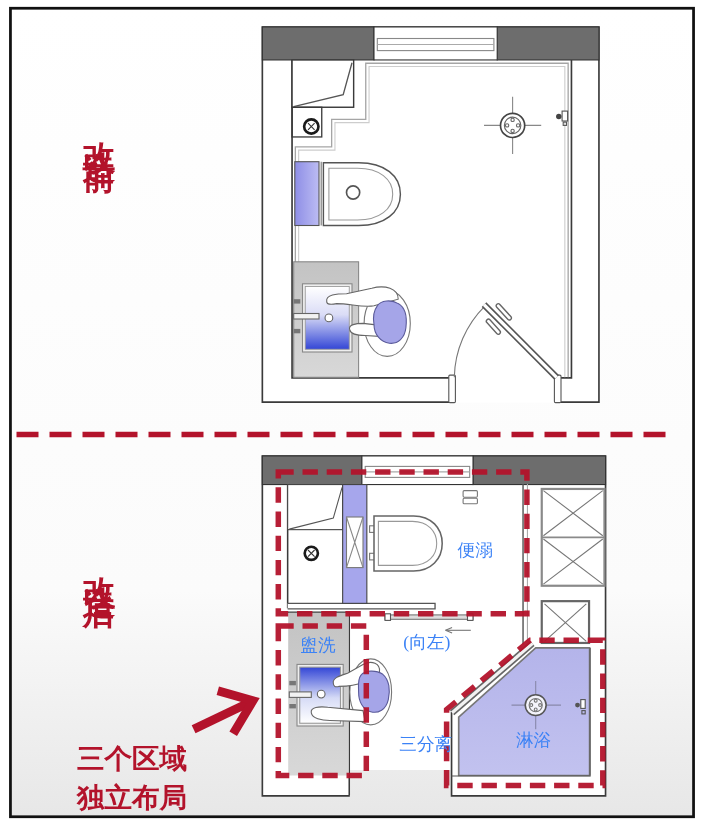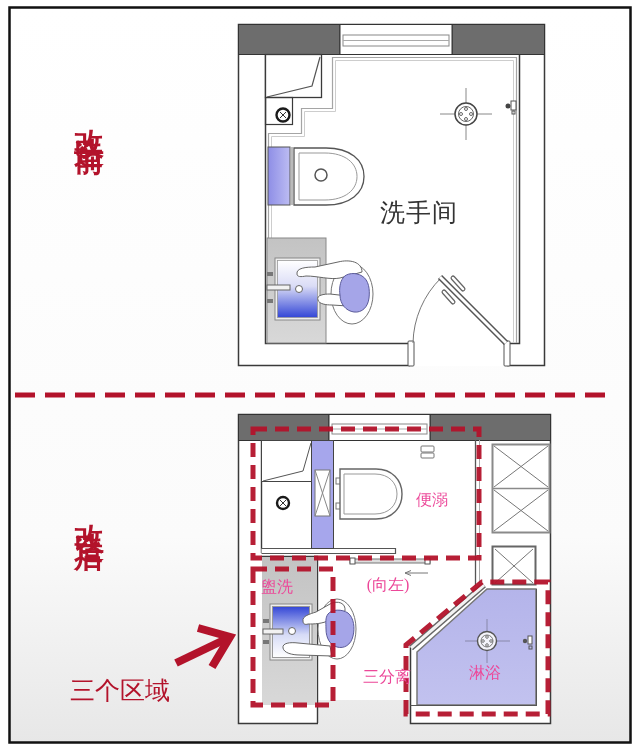--- a/index.html
+++ b/index.html
@@ -12,22 +12,22 @@
   }
   html,body{margin:0;padding:0;background:#ffffff;}
   #canvas{position:relative;width:640px;height:750px;overflow:hidden;background:#ffffff;
     font-family:"DejaVu Sans", sans-serif;}
   #canvas svg{position:absolute;left:0;top:0;}
   .lbl{position:absolute;transform:translate(-50%,-50%);white-space:nowrap;line-height:1;
     font-family:"DejaVu Sans", sans-serif;color:var(--ink);}
   .title-v{writing-mode:vertical-rl;text-orientation:upright;font-size:30px;font-weight:bold;
     color:var(--accent);letter-spacing:8px;}
   .room-lbl{font-size:25px;letter-spacing:1px;color:#333;}
-  .zone-lbl{font-size:16px;color:#ec4899;}
-  .callout-lbl{font-size:25px;font-weight:normal;color:var(--accent);letter-spacing:0;}
+  .zone-lbl{font-size:16px;color:#3b82f6;}
+  .callout-lbl{font-size:25px;font-weight:bold;color:var(--accent);letter-spacing:0;}
   .zone-dash{fill:none;stroke:var(--accent);stroke-width:5;stroke-dasharray:14 8;opacity:.95;}
   .divider{stroke:var(--accent);stroke-width:5;stroke-dasharray:20 10;}
   .callout-arrow line,.callout-arrow polyline{stroke:var(--accent);fill:none;stroke-width:8;}
   .wall-fill{fill:var(--wall);}
   .tank-fill{fill:var(--fixture);}
 </style>
 </head>
 <body>
 
 <div id="canvas">
@@ -246,23 +246,23 @@
     <polygon class="zone-dash" points="406,714 406,645 482,582 548,582 548,714"></polygon>
   </g>
 
   <g class="callout-arrow">
     <line x1="176" y1="663" x2="226" y2="639"></line>
     <polyline points="198,628 230,637 212,667"></polyline>
   </g>
 </svg>
 
 <div class="lbl title-v" style="left:89px;top:117px;">改造前</div>
-<div class="lbl room-lbl" style="left:419px;top:212px;">洗手间</div>
 
 <div class="lbl title-v" style="left:89px;top:512px;">改造后</div>
 <div class="lbl zone-lbl" style="left:432px;top:500px;">便溺</div>
-<div class="lbl zone-lbl" style="left:277px;top:587px;">盥洗</div>
+<div class="lbl zone-lbl" style="left:289px;top:587px;">盥洗</div>
 <div class="lbl zone-lbl" style="left:485px;top:673px;">淋浴</div>
 <div class="lbl zone-lbl" style="left:388px;top:585px;font-family:Liberation Serif, serif;">(向左)</div>
 <div class="lbl zone-lbl" style="left:387px;top:677px;">三分离</div>
 
 <div class="lbl callout-lbl" style="left:120px;top:690px;">三个区域</div>
+<div class="lbl callout-lbl" style="left:120px;top:725px;">独立布局</div>
 </div>
 
 </body></html>

